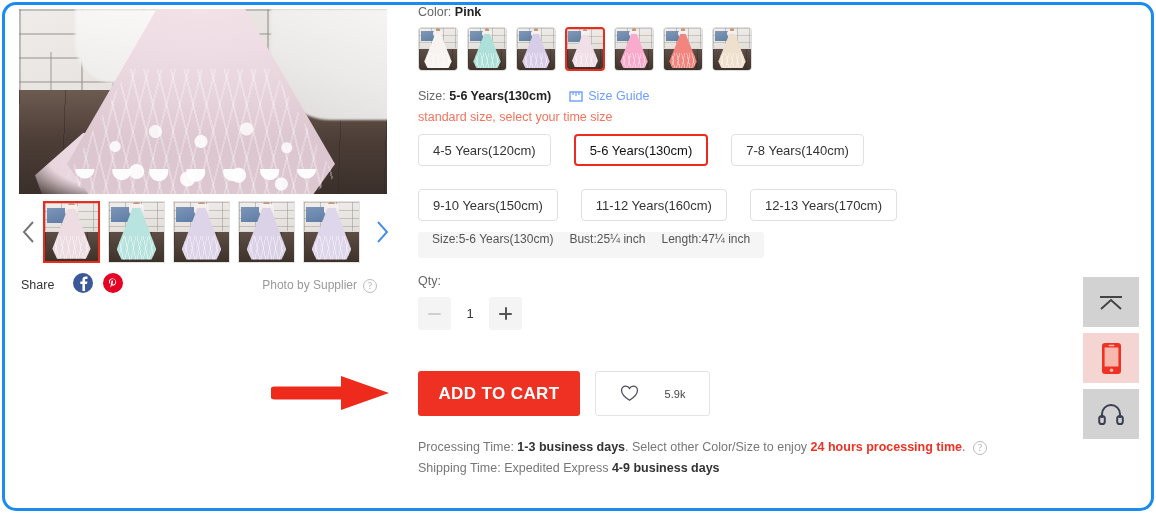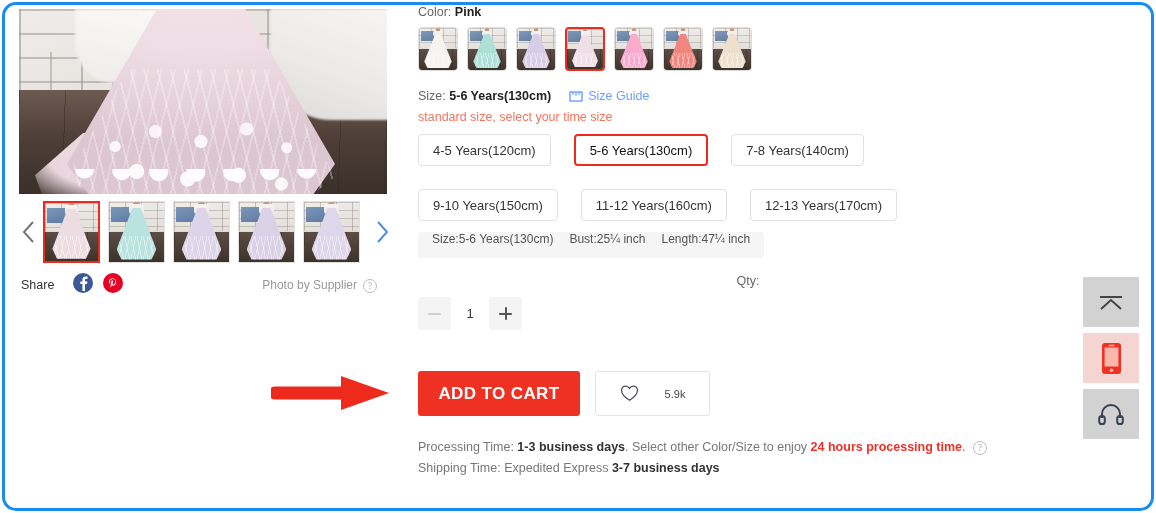--- a/index.html
+++ b/index.html
@@ -212,21 +212,21 @@
   }
   .size-btn.selected { border: 2px solid #ee2a1c; color:#111; font-weight:500; }
 
   .measure-bar {
     margin-top: 11px; background:#f5f5f5; border-radius: 3px;
     height: 26px; display:inline-flex; align-items:flex-start; gap: 16px;
     padding: 0 14px; font-size: 12px; color: #555;
   }
 
   
-  .qty-label { margin-top: 16px; font-size: 12.5px; color:#666;text-align:center; }
+  .qty-label { margin-top: 16px; font-size: 12.5px; color:#666; }
   .qty-row { margin-top: 9px; display:flex; align-items:center; }
   .qty-btn {
     width: 33px; height: 33px; background:#f4f4f4; border-radius:3px;
     display:flex; align-items:center; justify-content:center; cursor:pointer;
   }
   .qty-val { width: 38px; text-align:center; font-size:13px; color:#333; }
   .dash { width:13px; height:2px; background:#cfcfcf; border-radius:1px; }
   .plus-h { position:absolute; width:13px; height:2px; background:#555; border-radius:1px; }
   .plus-v { position:absolute; width:2px; height:13px; background:#555; border-radius:1px; }
   .plus-wrap { position:relative; width:13px; height:13px; display:flex; align-items:center; justify-content:center; }
@@ -481,21 +481,21 @@
     
     <div class="ship-info">
       <div>
         <span>Processing Time:</span>
         <b>1-3 business days</b><span>. Select other Color/Size to enjoy</span>
         <span class="hot">24 hours processing time</span><span>.</span>
         <span class="inline-q">?</span>
       </div>
       <div>
         <span>Shipping Time: Expedited Express</span>
-        <b>3-7 business days</b>
+        <b>4-9 business days</b>
       </div>
     </div>
   </div>
 
   <div class="anno-arrow">
     <svg width="122" height="40" viewBox="0 0 122 40">
       <path d="M4 20 H 78" stroke="#ee2a1c" stroke-width="13" stroke-linecap="round"></path>
       <path d="M70 3 L118 20 L70 37 Z" fill="#ee2a1c"></path>
     </svg>
   </div>

